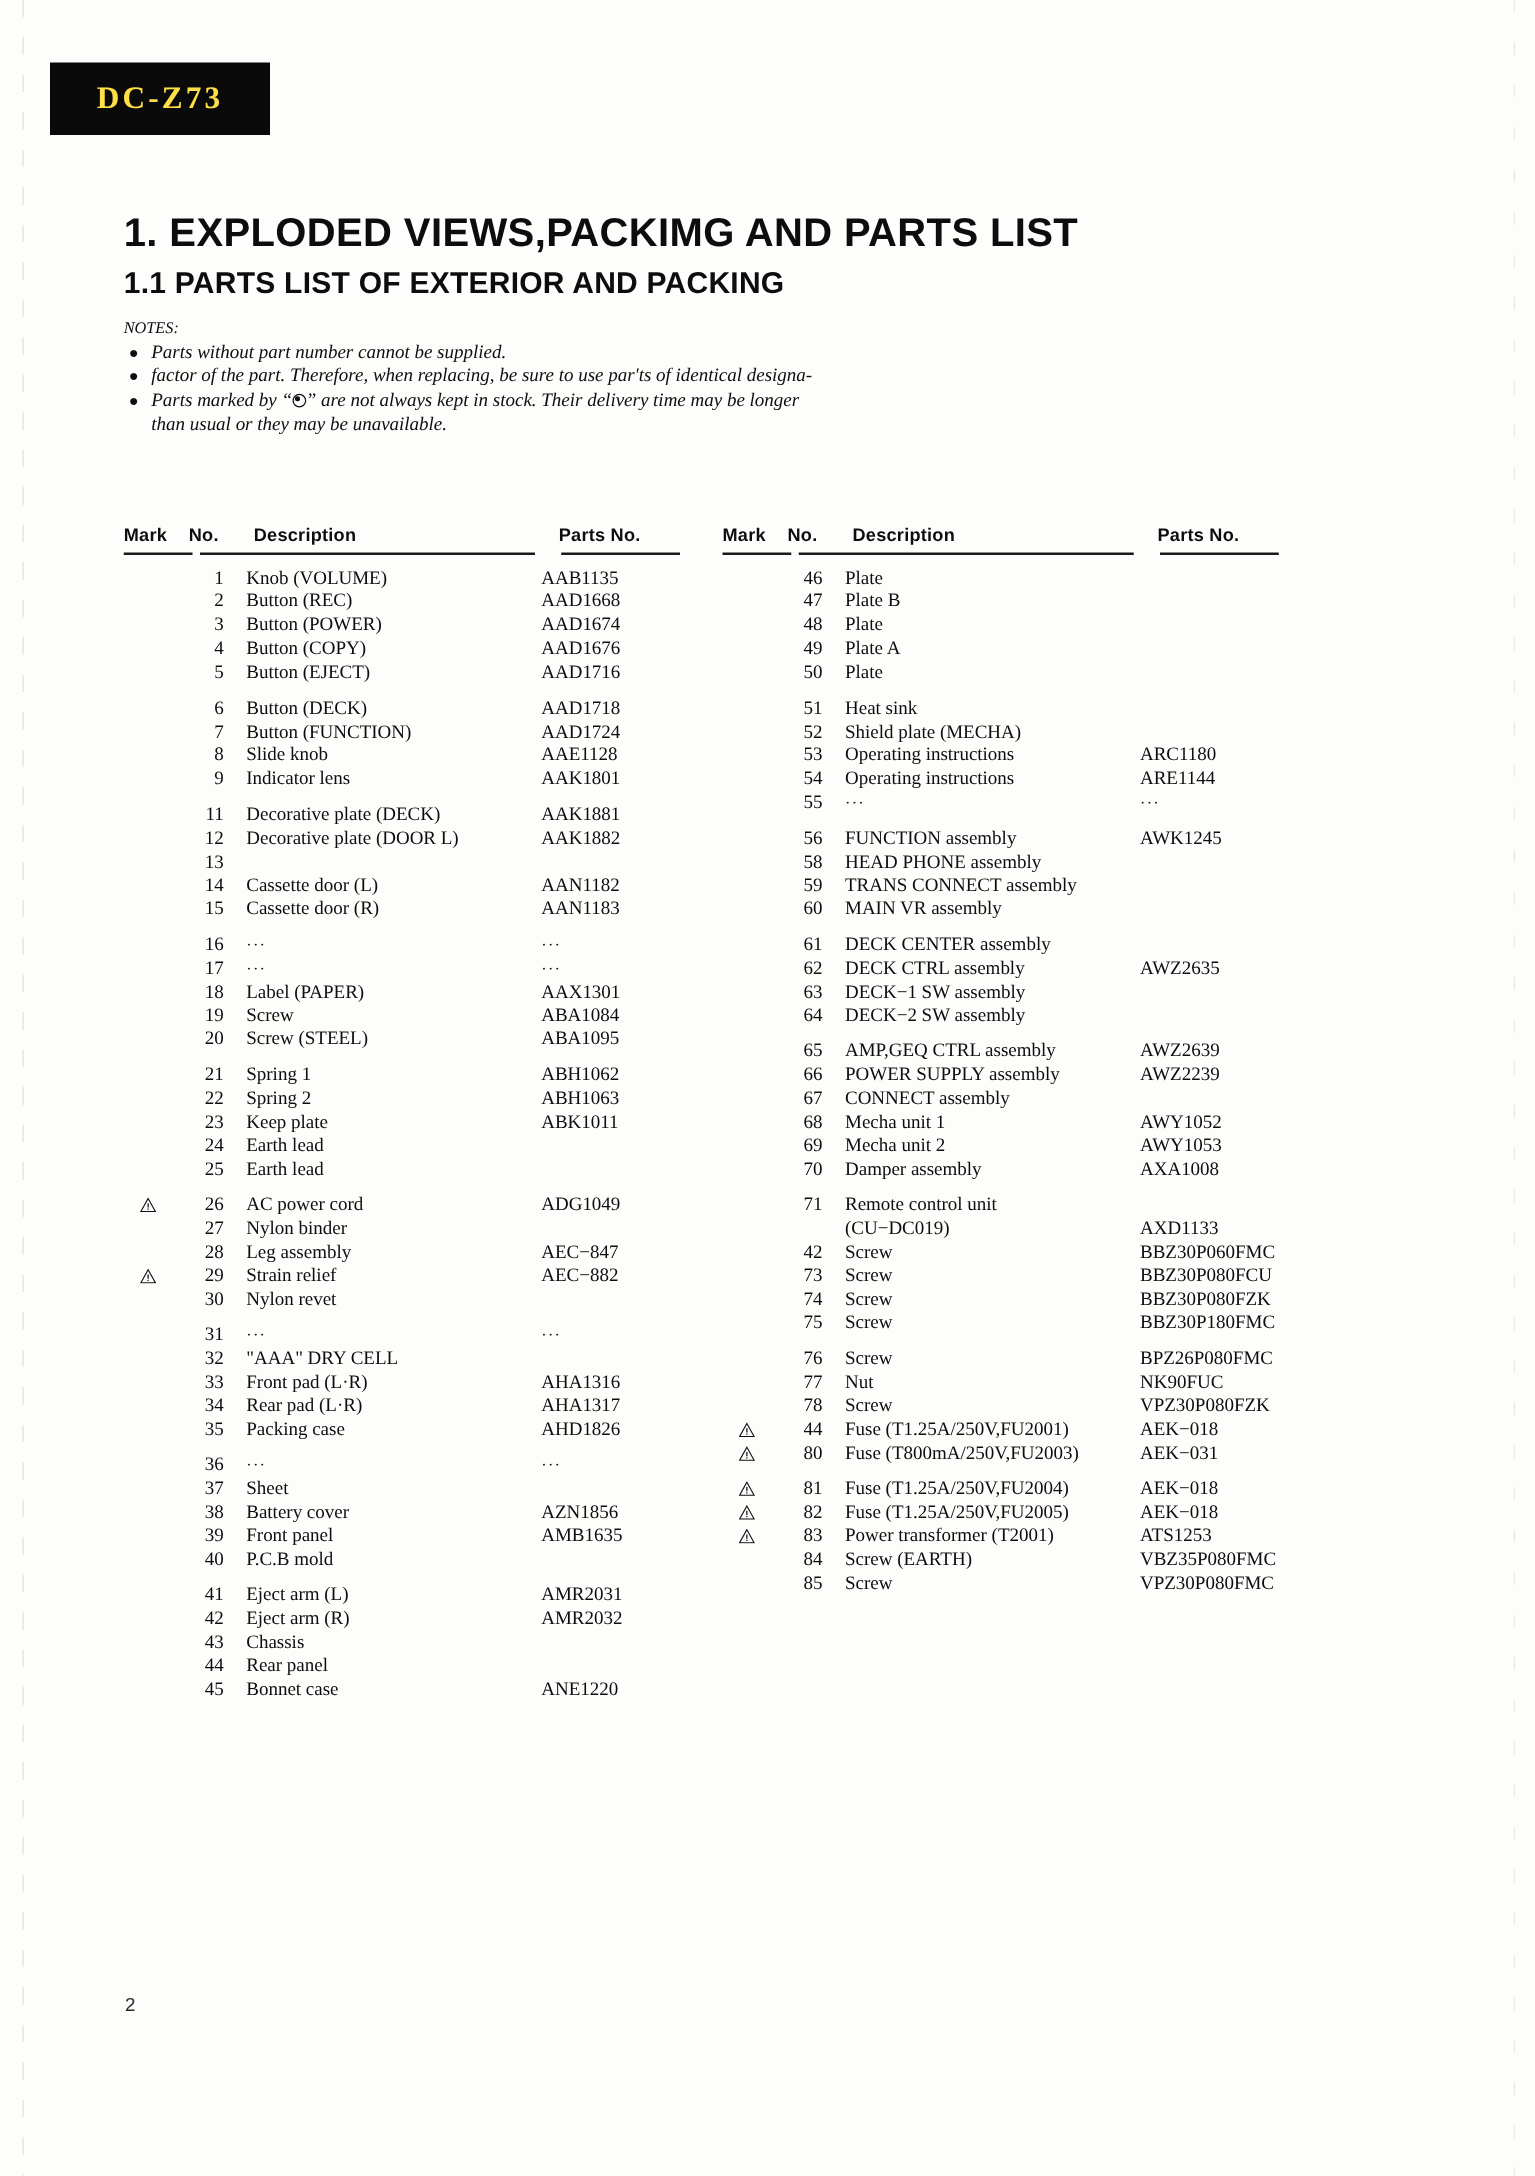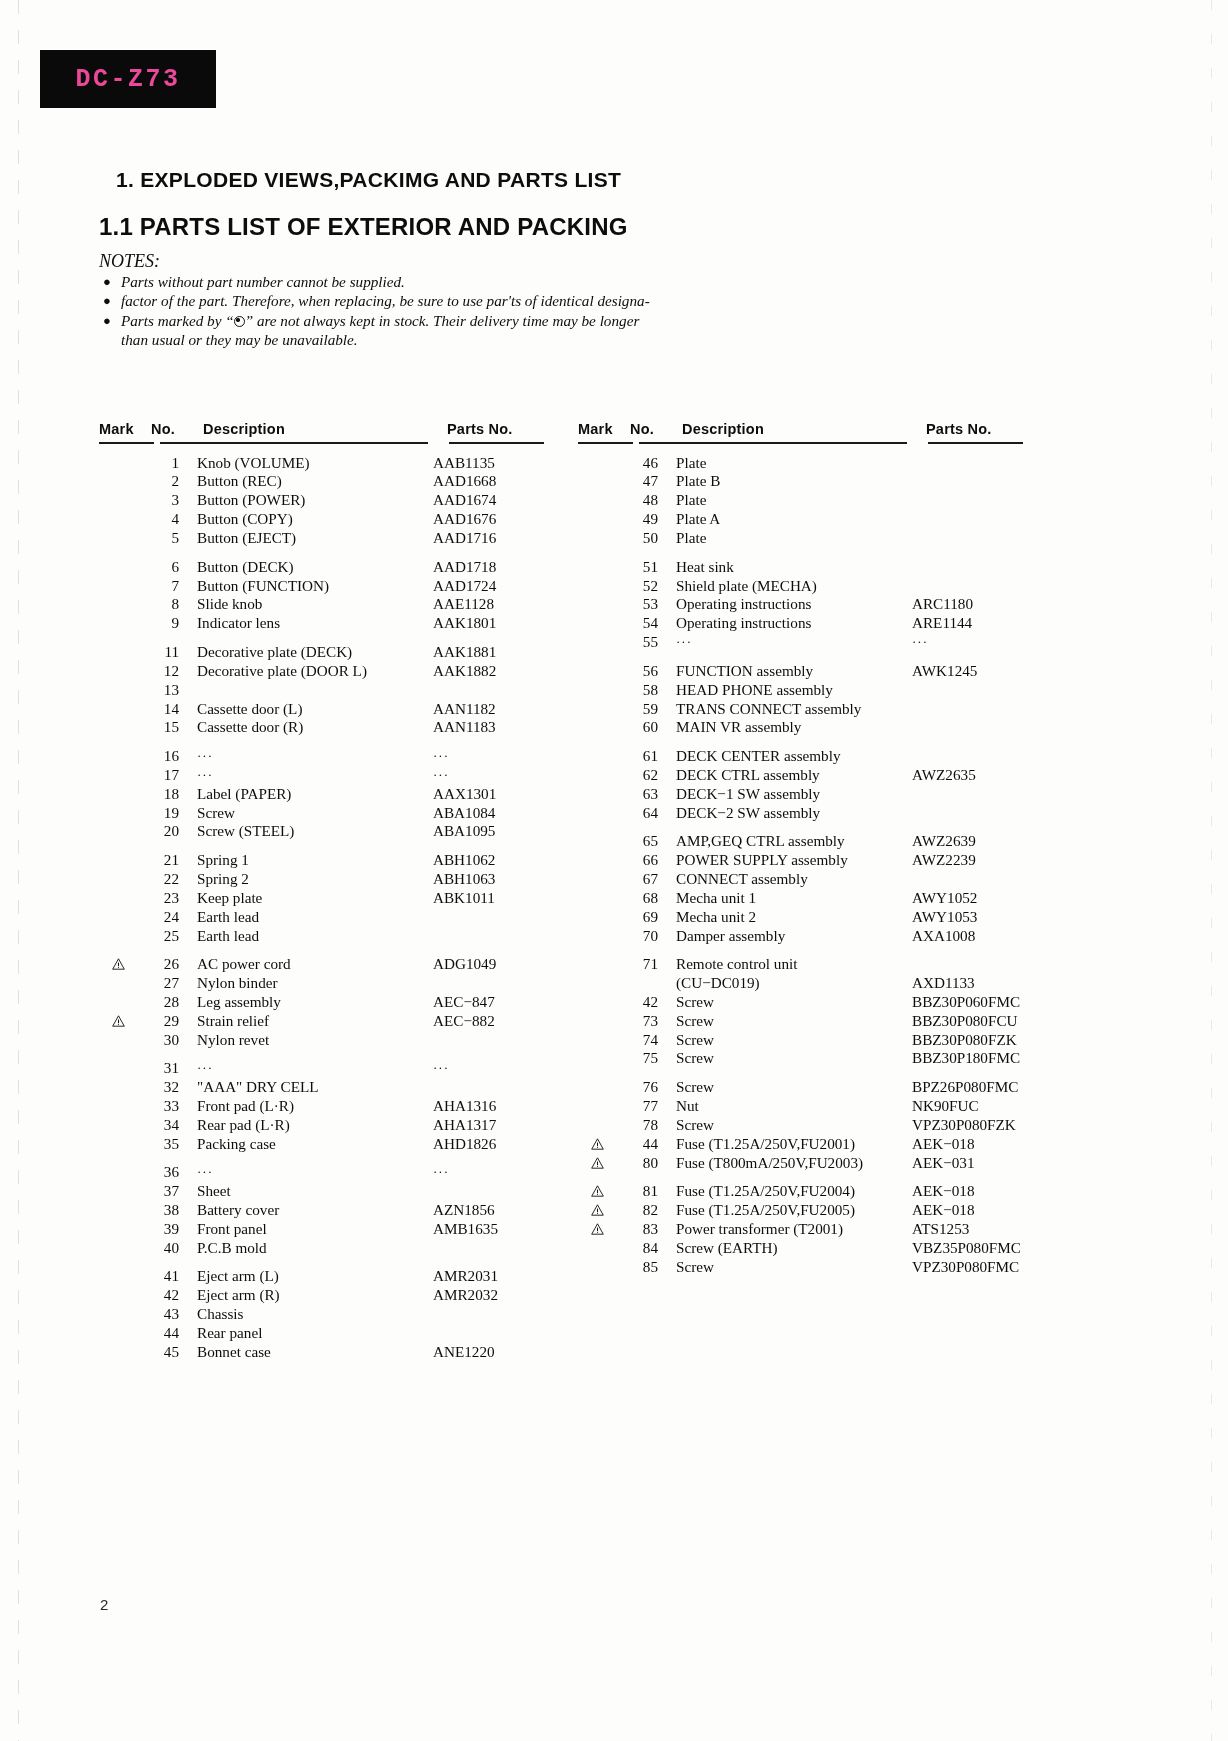--- a/index.html
+++ b/index.html
@@ -26,49 +26,49 @@
     background:repeating-linear-gradient(to bottom,#cccbc6 0 10px,transparent 10px 34px);
     opacity:.4;
   }
   .model-badge{
     position:absolute;left:40px;top:50px;
     width:176px;height:58px;
     background:#0a0a0a;
     display:flex;align-items:center;justify-content:center;
   }
   .model-badge span{
-    color:#ec4899;
-    font-family:Liberation Mono, monospace;
+    color:#fde047;
+    font-family:Liberation Serif, serif;
     font-weight:bold;
     font-size:25px;
     letter-spacing:2.5px;
   }
   .title-h1{
-    position:absolute;left:116px;top:168px;
+    position:absolute;left:99px;top:168px;
     font-family:"Liberation Sans", sans-serif;
     font-weight:bold;
-    font-size:21px;
+    font-size:32px;
     letter-spacing:.3px;
     white-space:nowrap;
   }
   .title-h2{
     position:absolute;left:99px;top:213px;
     font-family:"Liberation Sans", sans-serif;
     font-weight:bold;
     font-size:24px;
     letter-spacing:.2px;
     white-space:nowrap;
   }
   .notes{
     position:absolute;left:99px;top:252px;width:660px;
     font-style:italic;
     font-size:15.2px;
     line-height:19.2px;
   }
-  .notes-title{font-style:italic;font-size:18px;margin-bottom:1px;}
+  .notes-title{font-style:italic;font-size:13px;margin-bottom:1px;}
   .note-item{
     position:relative;
     padding-left:22px;
     margin-bottom:0px;
   }
   .note-item .bullet{
     position:absolute;left:4px;top:0px;
     font-style:normal;font-size:13px;line-height:19.2px;
   }
   .note-item .ln{display:block;}

